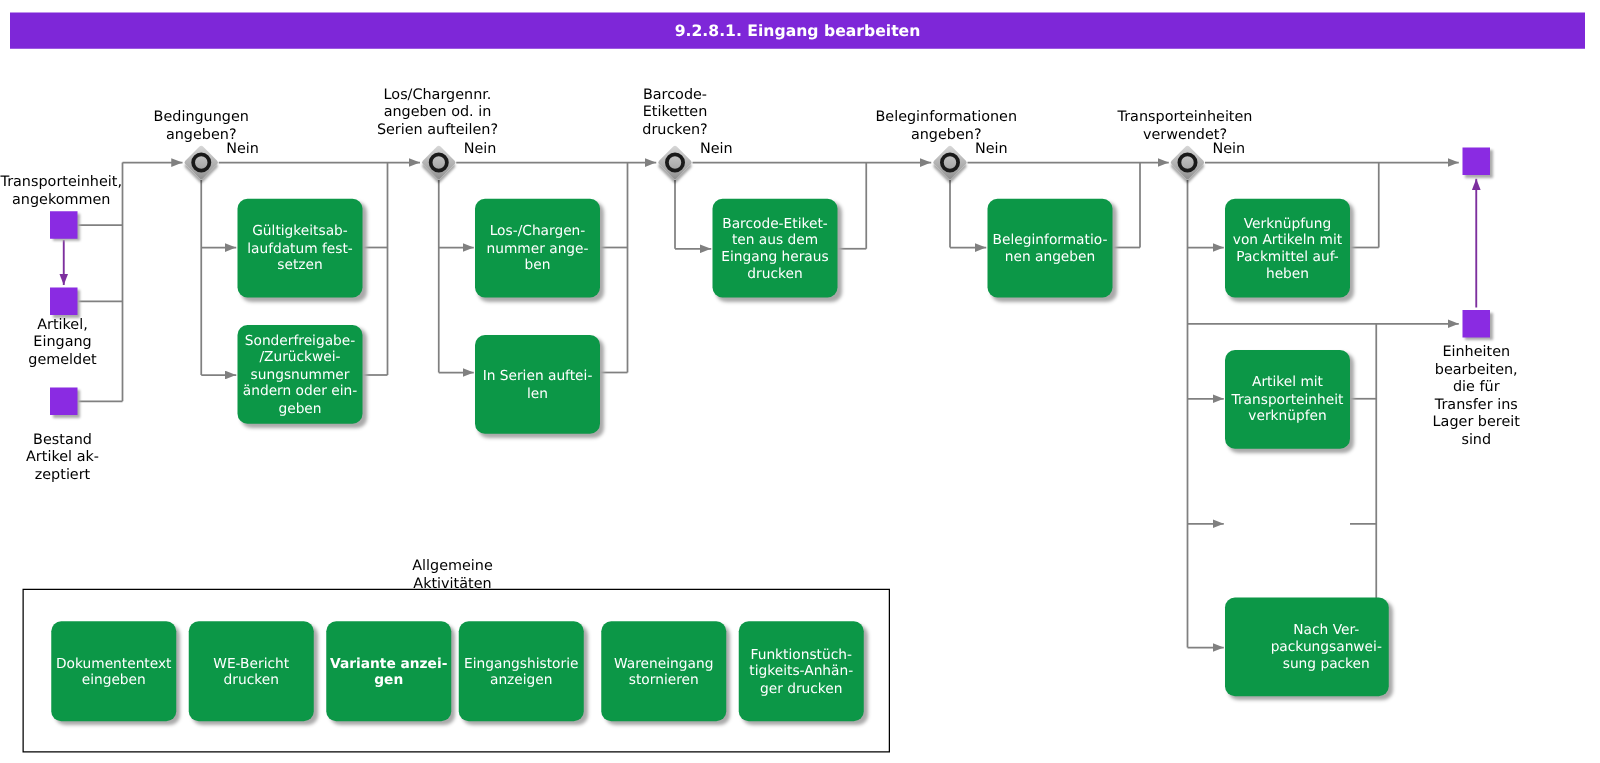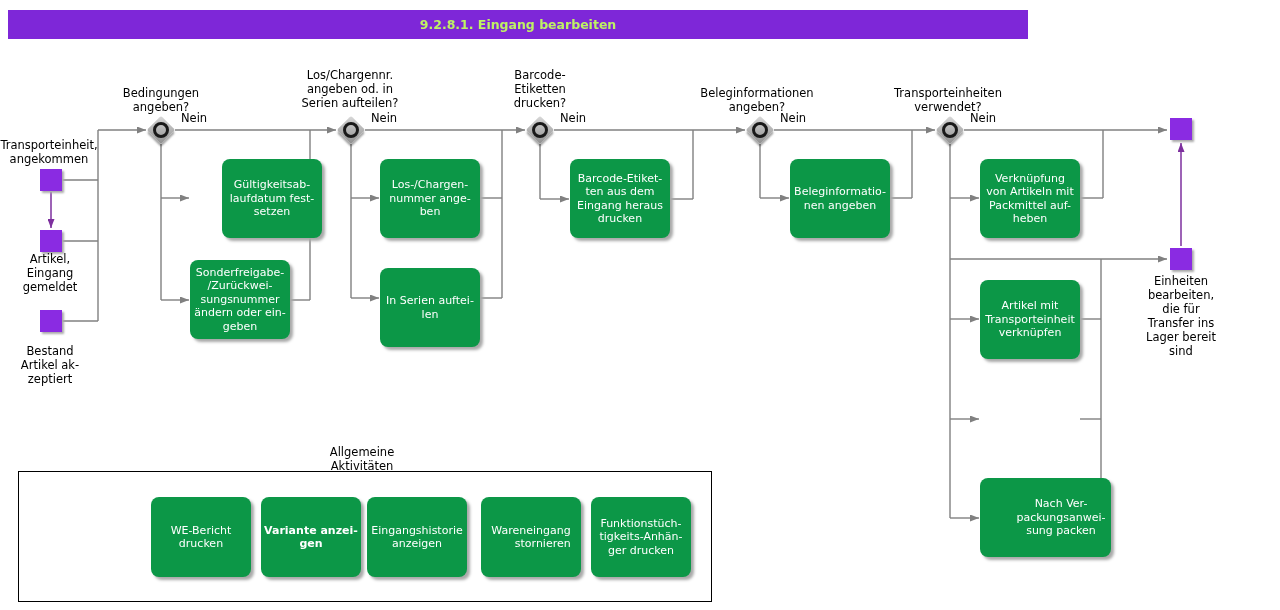--- a/index.html
+++ b/index.html
@@ -7,22 +7,22 @@
     --connector_gray:#808080; --purple_arrow:#7d2f9e; --gateway_hi:#d9d9d9; --gateway_lo:#8f8f8f;
   }
   html,body{margin:0;padding:0;background:#fff;}
   #canvas{position:relative;width:1280px;height:610px;background:#fff;overflow:hidden;
           font-family:"DejaVu Sans","Liberation Sans",sans-serif;color:#000;}
   #wires{position:absolute;left:0;top:0;width:1280px;height:610px;}
   .wire{stroke:var(--connector_gray);stroke-width:1.4;fill:none;stroke-linejoin:round;}
   .pwire{stroke:var(--purple_arrow);stroke-width:1.5;fill:none;}
   .ah{fill:var(--connector_gray);}
   .pah{fill:var(--purple_arrow);}
-  .titlebar{position:absolute;left:8px;top:10px;width:1020px;height:29px;background:var(--title_bar);
-            color:#bef264;font-weight:bold;font-size:12.5px;display:flex;align-items:center;justify-content:center;}
+  .titlebar{position:absolute;left:8px;top:10px;width:1260px;height:29px;background:var(--title_bar);
+            color:#ffffff;font-weight:bold;font-size:12.5px;display:flex;align-items:center;justify-content:center;}
   .event{position:absolute;width:22px;height:22px;background:var(--event_square);
          box-shadow:2px 2px 2px #ababab;}
   .lbl{position:absolute;font-size:11.5px;line-height:14px;text-align:center;white-space:pre-line;
        transform:translateX(-50%);width:120px;}
   .nein{position:absolute;font-size:11.5px;line-height:14px;}
   .gw{position:absolute;width:20px;height:20px;transform:rotate(45deg);border-radius:2px;
       background:linear-gradient(135deg,var(--gateway_hi) 0%,var(--gateway_lo) 100%);
       box-shadow:2px 2px 2px rgba(0,0,0,.35);}
   .gwc{position:absolute;width:16px;height:16px;box-sizing:border-box;border:3px solid #1a1a1a;border-radius:50%;}
   .activity{position:absolute;width:100px;height:79px;background:var(--activity_green);color:#fff;
@@ -145,21 +145,21 @@
   <div class="gw" style="left:750px;top:120px;"></div>
   <div class="gwc" style="left:752px;top:122px;"></div>
   <div class="nein" style="left:780px;top:111px;">Nein</div>
 
   <div class="lbl" style="left:948px;top:86px;">Transporteinheiten
 verwendet?</div>
   <div class="gw" style="left:940px;top:120px;"></div>
   <div class="gwc" style="left:942px;top:122px;"></div>
   <div class="nein" style="left:970px;top:111px;">Nein</div>
 
-  <div class="activity" style="left:190px;top:159px;margin-left:32px;">
+  <div class="activity" style="left:190px;top:159px;">
       <span>Gültigkeitsab-
 laufdatum fest-
 setzen</span>
     </div>
   <div class="activity" style="left:190px;top:260px;">
       <span>Sonderfreigabe-
 /Zurückwei-
 sungsnummer
 ändern oder ein-
 geben</span>
@@ -196,33 +196,37 @@
     </div>
   <div class="activity" style="left:980px;top:478px;padding-left:31px;">
       <span>Nach Ver-
 packungsanwei-
 sung packen</span>
     </div>
 
   <div class="lbl" style="left:362px;top:445px;">Allgemeine
 Aktivitäten</div>
   <div class="genbox">
+    <div class="genact" style="left:22px;">
+        <span>Dokumententext
+eingeben</span>
+      </div>
     <div class="genact" style="left:132px;">
         <span>WE-Bericht
 drucken</span>
       </div>
     <div class="genact" style="left:242px;font-weight:bold;">
         <span>Variante anzei-
 gen</span>
       </div>
     <div class="genact" style="left:348px;">
         <span>Eingangshistorie
 anzeigen</span>
       </div>
-    <div class="genact" style="left:462px;text-align:right;">
+    <div class="genact" style="left:462px;">
         <span>Wareneingang
 stornieren</span>
       </div>
     <div class="genact" style="left:572px;">
         <span>Funktionstüch-
 tigkeits-Anhän-
 ger drucken</span>
       </div>
   </div>
 

